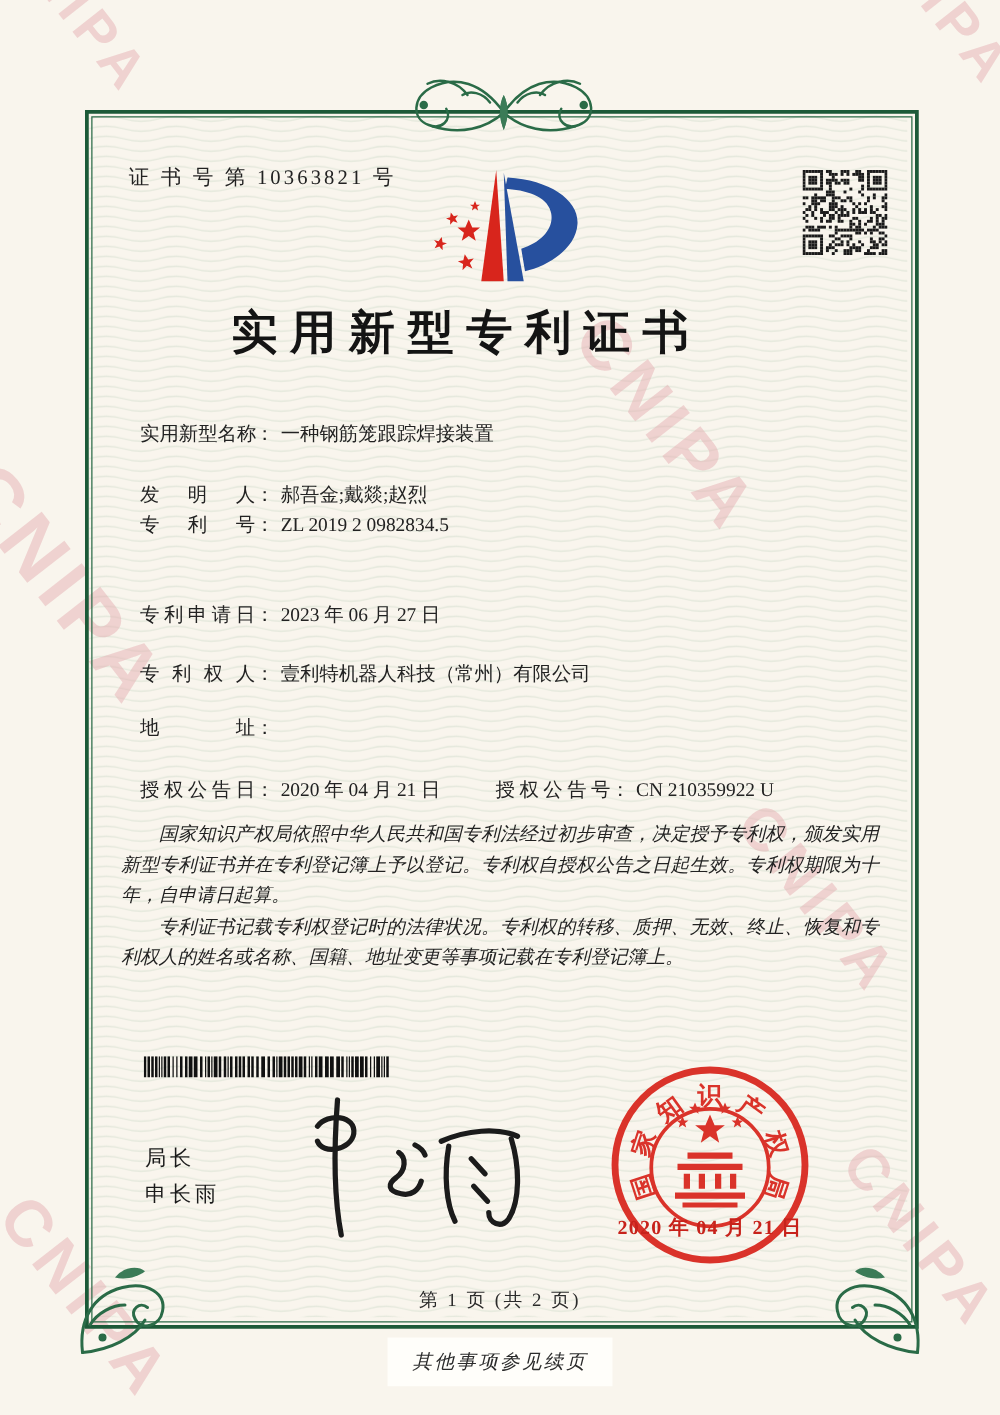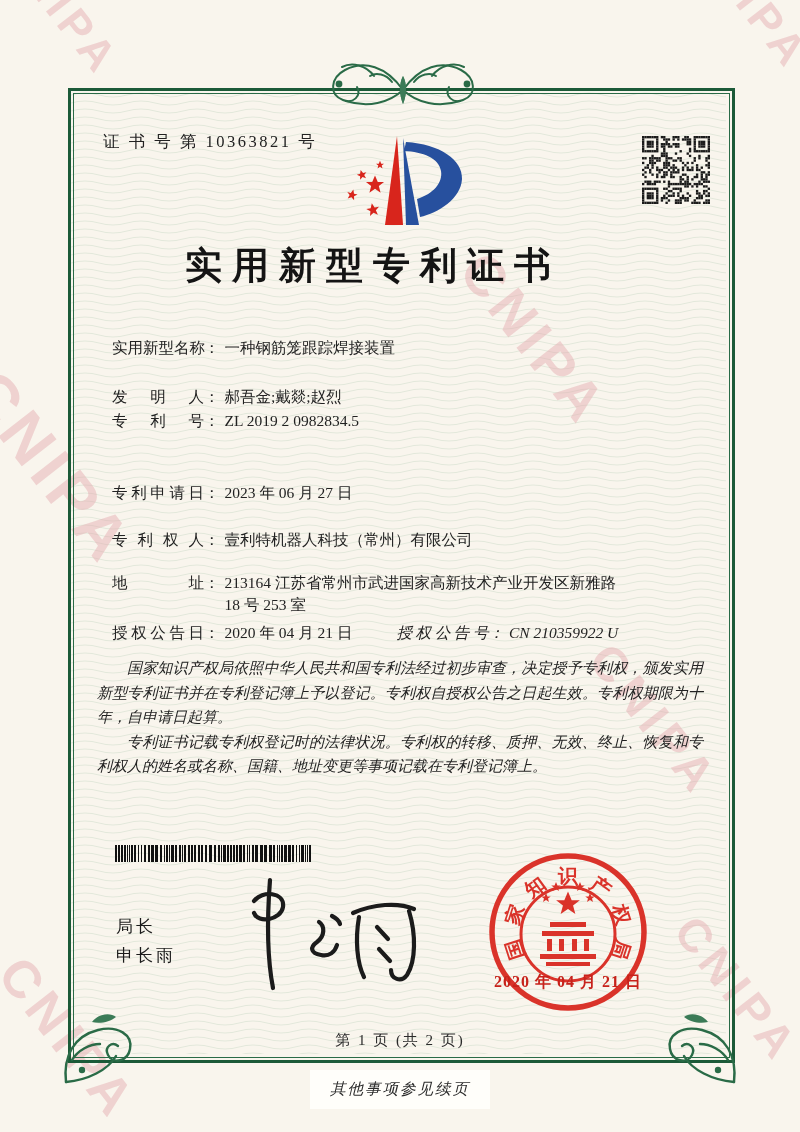--- a/index.html
+++ b/index.html
@@ -18,21 +18,21 @@
   .cert-no{left:103px;top:131px;font-size:16.5px;letter-spacing:2.5px;}
   .qr{left:642px;top:136px;}
   .logo{left:330px;top:122px;}
   .title{left:0;width:736px;top:241px;text-align:center;font-size:37px;font-weight:bold;
          letter-spacing:10px;padding-left:10px;box-sizing:border-box;color:#141414;}
   .row{position:absolute;left:112px;display:flex;font-size:15.5px;line-height:22px;}
   .lb{display:inline-block;width:92px;text-align:justify;text-align-last:justify;white-space:nowrap;}
   .colon{margin-right:5px;}
   .val{white-space:nowrap;}
   .val-wrap{white-space:normal;width:392px;}
-  .pair2{margin-left:44px;display:flex;font-style:italic;}
+  .pair2{margin-left:44px;display:flex;}
   .paras{left:97px;top:656px;width:606px;font-size:15px;line-height:24.5px;text-align:justify;font-style:italic;}
   .paras p{margin:0;text-indent:2em;}
   .barcode{left:115px;top:845px;}
   .signer{font-family:"Liberation Sans","DejaVu Sans",sans-serif;font-size:17px;letter-spacing:3px;color:#1a1a1a;}
   .signer-title{left:116px;top:915px;}
   .signer-name{left:116px;top:944px;}
   .signature{left:240px;top:874px;}
   .seal{left:478px;top:842px;opacity:.93;z-index:5;}
   .seal-date{left:478px;top:972px;width:180px;text-align:center;color:#c7221b;font-weight:bold;
              font-size:16px;letter-spacing:1px;z-index:6;white-space:nowrap;}
@@ -514,21 +514,20 @@
     <span class="val">2023 年 06 月 27 日</span>
   </div>
   <div class="content row" style="top:529px;">
     <span class="lb">专利权人</span>
       <span class="colon">：</span>
     <span class="val">壹利特机器人科技（常州）有限公司</span>
   </div>
   <div class="content row" style="top:572px;">
     <span class="lb">地址</span>
       <span class="colon">：</span>
-    <span class="val val-wrap">213164 江苏省常州市武进国家高新技术产业开发区新雅路 18 号 253 室</span>
   </div>
   <div class="content row" style="top:622px;">
     <span class="lb">授权公告日</span>
       <span class="colon">：</span>
     <span class="val">2020 年 04 月 21 日</span>
     <span class="pair2">
       <span class="lb">授权公告号</span>
         <span class="colon">：</span>
       <span class="val">CN 210359922 U</span>
     </span>

